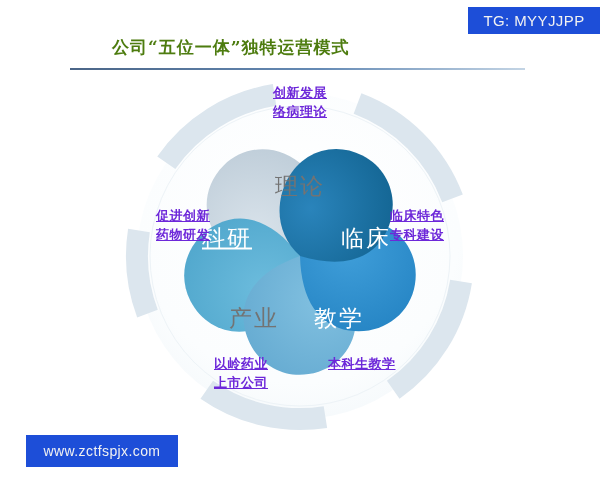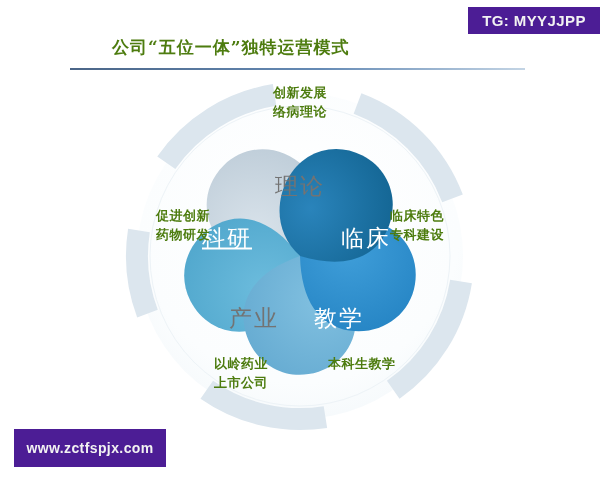--- a/index.html
+++ b/index.html
@@ -14,42 +14,41 @@
     position: relative;
     width: 600px;
     height: 480px;
     background: #ffffff;
     overflow: hidden;
   }
 
   
   .badge {
     position: absolute;
-    background: #4c1d95;
+    background: #1d4ed8;
     color: #f2f2f2;
     font-family: "Liberation Sans", sans-serif;
     font-size: 15px;
     letter-spacing: 0.4px;
     display: flex;
     align-items: center;
     justify-content: center;
     white-space: nowrap;
-    font-weight: bold;
   }
   #tg-badge {
     right: 0px;
     top: 7px;
     width: 132px;
     height: 27px;
   }
   #site-badge {
-    left: 14px;
+    left: 26px;
     bottom: 13px;
     width: 152px;
-    height: 38px;
+    height: 32px;
     font-size: 14px;
     text-align: center;
   }
 
   
   #title-block {
     position: absolute;
     left: 70px;
     top: 36px;
     width: 460px;
@@ -88,27 +87,28 @@
     font-family: "DejaVu Sans", "Liberation Sans", sans-serif;
     letter-spacing: 2px;
     white-space: nowrap;
     transform: translate(-50%, -50%);
     pointer-events: none;
   }
   .petal-label.pale { color: #737373; text-align: center; }
 
   .outer-label {
     position: absolute;
-    color: #4d7c0f;
+    color: #6d28d9;
     font-size: 13px;
     font-weight: bold;
     line-height: 1.45;
     letter-spacing: 0.5px;
     white-space: nowrap;
     font-family: "DejaVu Sans", "Liberation Sans", sans-serif;
+    text-decoration: underline;
   }
   .outer-label.r { text-align: left; }
   .outer-label.l { text-align: right; }
   .outer-label.c { text-align: center; transform: translateX(-50%); }
 </style>
 </head>
 <body>
 
 <div id="slide">
 

